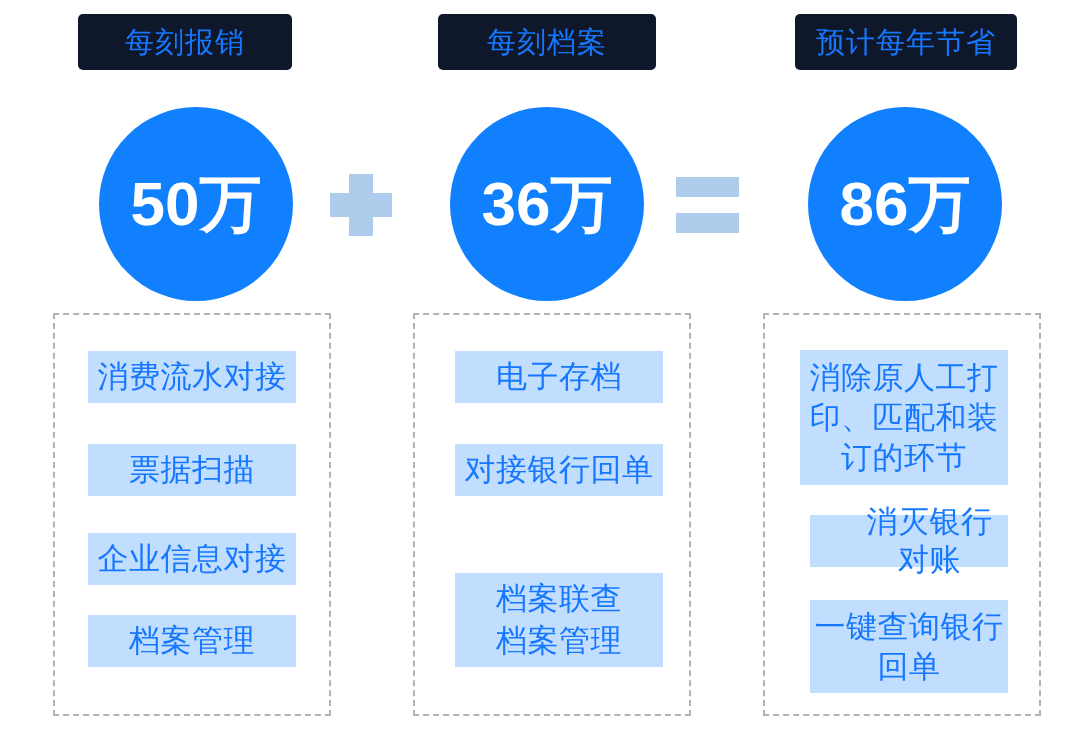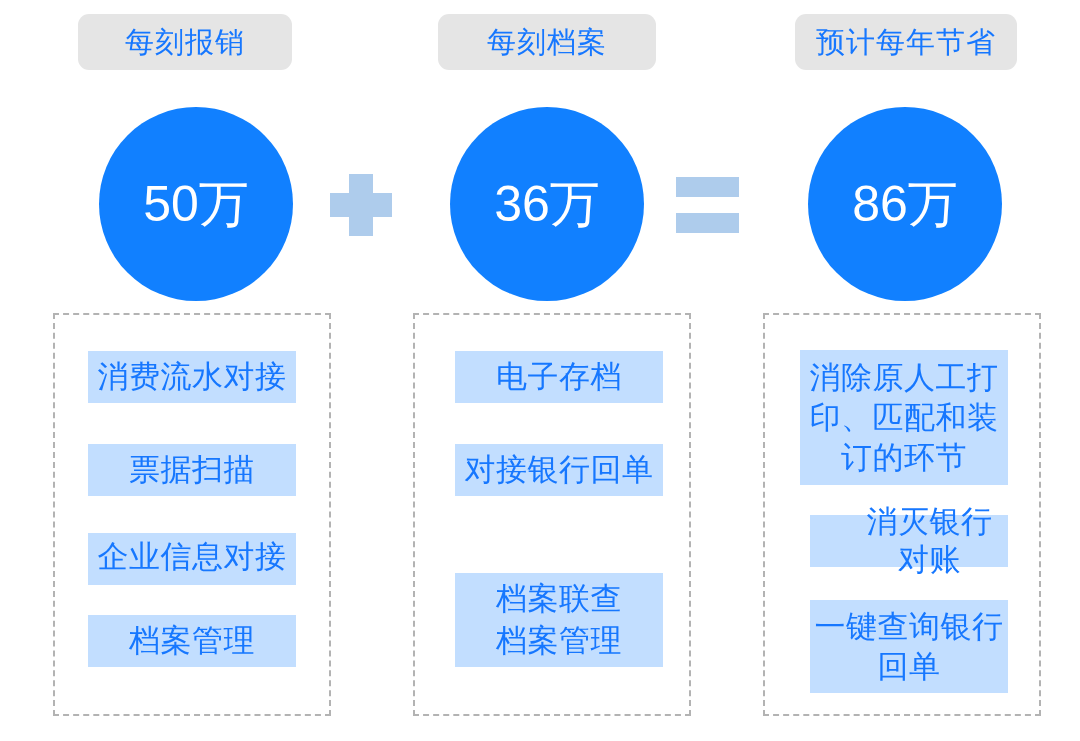--- a/index.html
+++ b/index.html
@@ -14,44 +14,45 @@
     position: relative;
     width: 1080px;
     height: 741px;
     background: #ffffff;
     overflow: hidden;
   }
 
   
   .pill {
     position: absolute;
-    background: #e5e5e5;
-    border-radius: 11px;
+    background: #0f172a;
+    border-radius: 5px;
     color: #1677ff;
     font-size: 29px;
     line-height: 1;
     letter-spacing: 1px;
     display: flex;
     align-items: center;
     justify-content: center;
     white-space: nowrap;
   }
 
   
   .circle {
     position: absolute;
     border-radius: 50%;
     background: #1180ff;
     color: #ffffff;
     display: flex;
     align-items: center;
     justify-content: center;
-    font-size: 50px;
+    font-size: 62px;
     line-height: 1;
     letter-spacing: 0px;
+    font-weight: bold;
   }
 
   
   .op-plus {
     position: absolute;
     width: 62px;
     height: 62px;
   }
   .op-plus .bar-h,
   .op-plus .bar-v {
@@ -137,21 +138,21 @@
   </div>
 
   <div class="group-box" style="left:53px; top:313px; width:278px; height:403px;"></div>
 
   <div class="group-box" style="left:413px; top:313px; width:278px; height:403px;"></div>
 
   <div class="group-box" style="left:763px; top:313px; width:278px; height:403px;"></div>
 
   <div class="chip" style="left:88px; top:351px; width:208px; height:52px;">消费流水对接</div>
   <div class="chip" style="left:88px; top:444px; width:208px; height:52px;">票据扫描</div>
-  <div class="chip" style="left:88px; top:533px; width:208px; height:52px;font-family:Liberation Mono, monospace;">企业信息对接</div>
+  <div class="chip" style="left:88px; top:533px; width:208px; height:52px;">企业信息对接</div>
   <div class="chip" style="left:88px; top:615px; width:208px; height:52px;">档案管理</div>
 
   <div class="chip" style="left:455px; top:351px; width:208px; height:52px;">电子存档</div>
   <div class="chip" style="left:455px; top:444px; width:208px; height:52px;">对接银行回单</div>
   <div class="chip" style="left:455px; top:533px; width:208px; height:52px;margin-top:40px;">档案联查</div>
   <div class="chip" style="left:455px; top:615px; width:208px; height:52px;text-align:center;">档案管理</div>
 
   <div class="chip multiline" style="left:800px; top:350px; width:208px; height:135px;">消除原人工打印、匹配和装订的环节</div>
   <div class="chip" style="left:810px; top:515px; width:198px; height:52px;padding-left:45px;">消灭银行对账</div>
   <div class="chip multiline" style="left:810px; top:600px; width:198px; height:93px;">一键查询银行回单</div>

